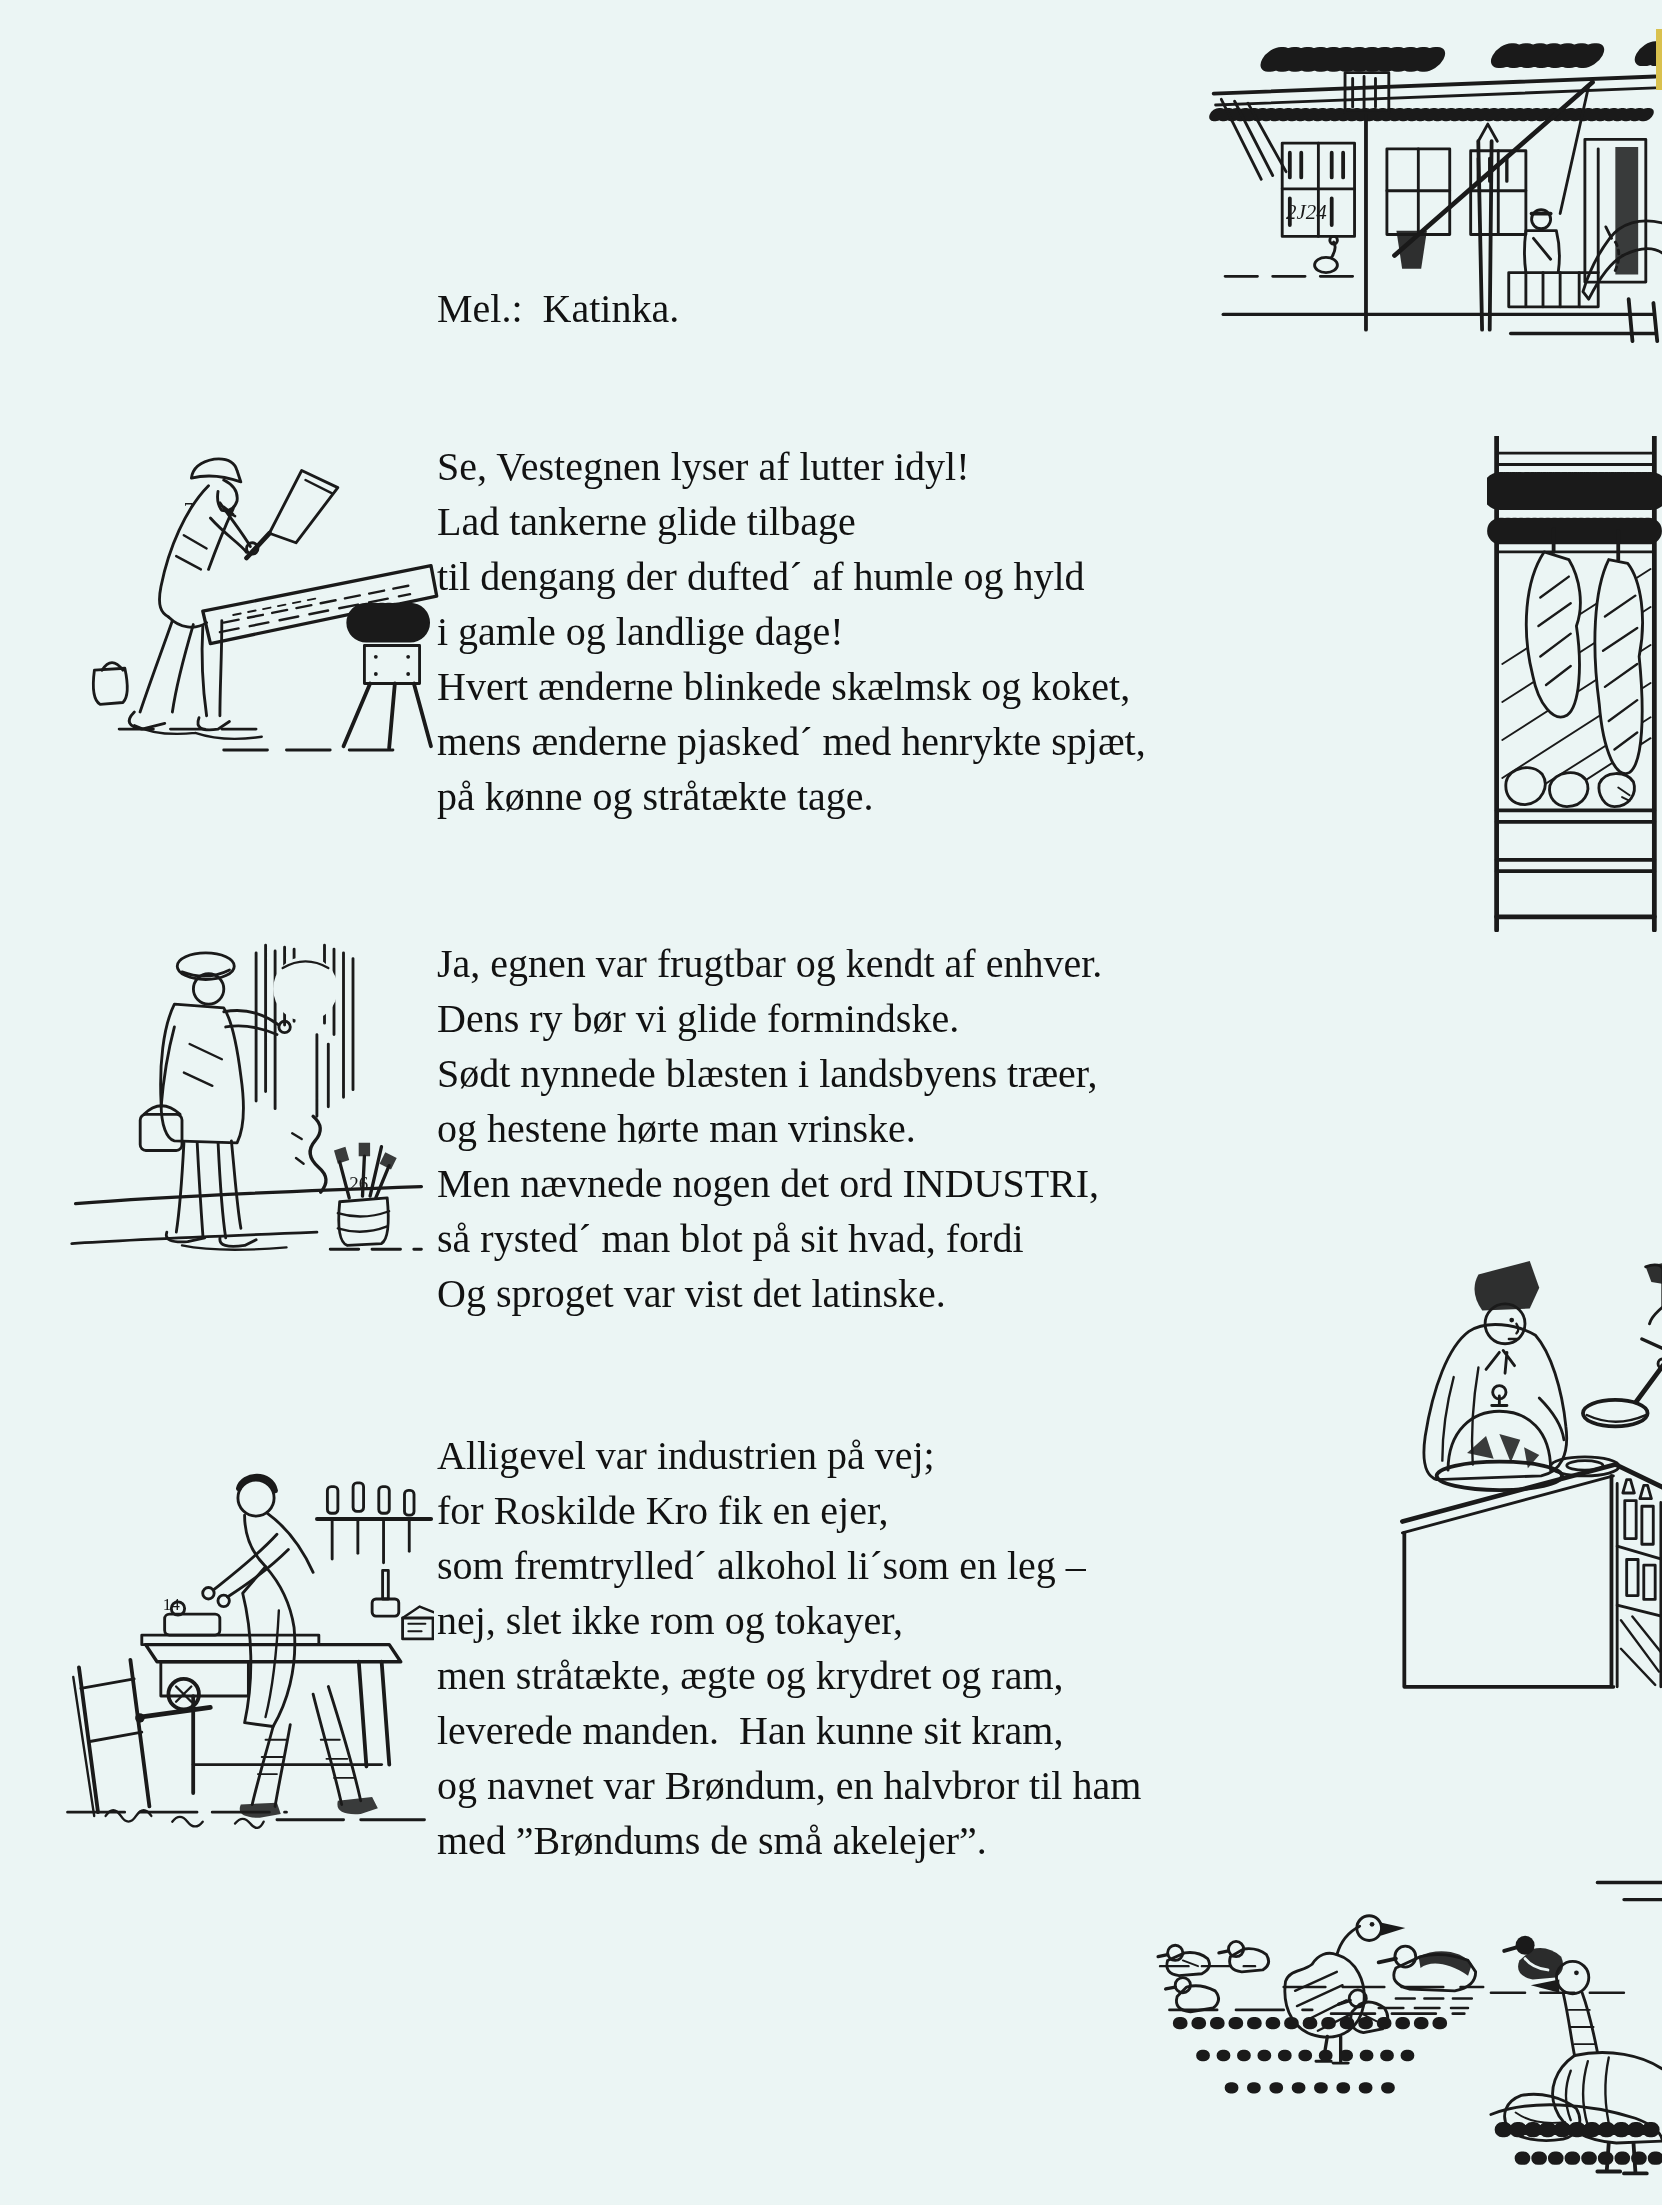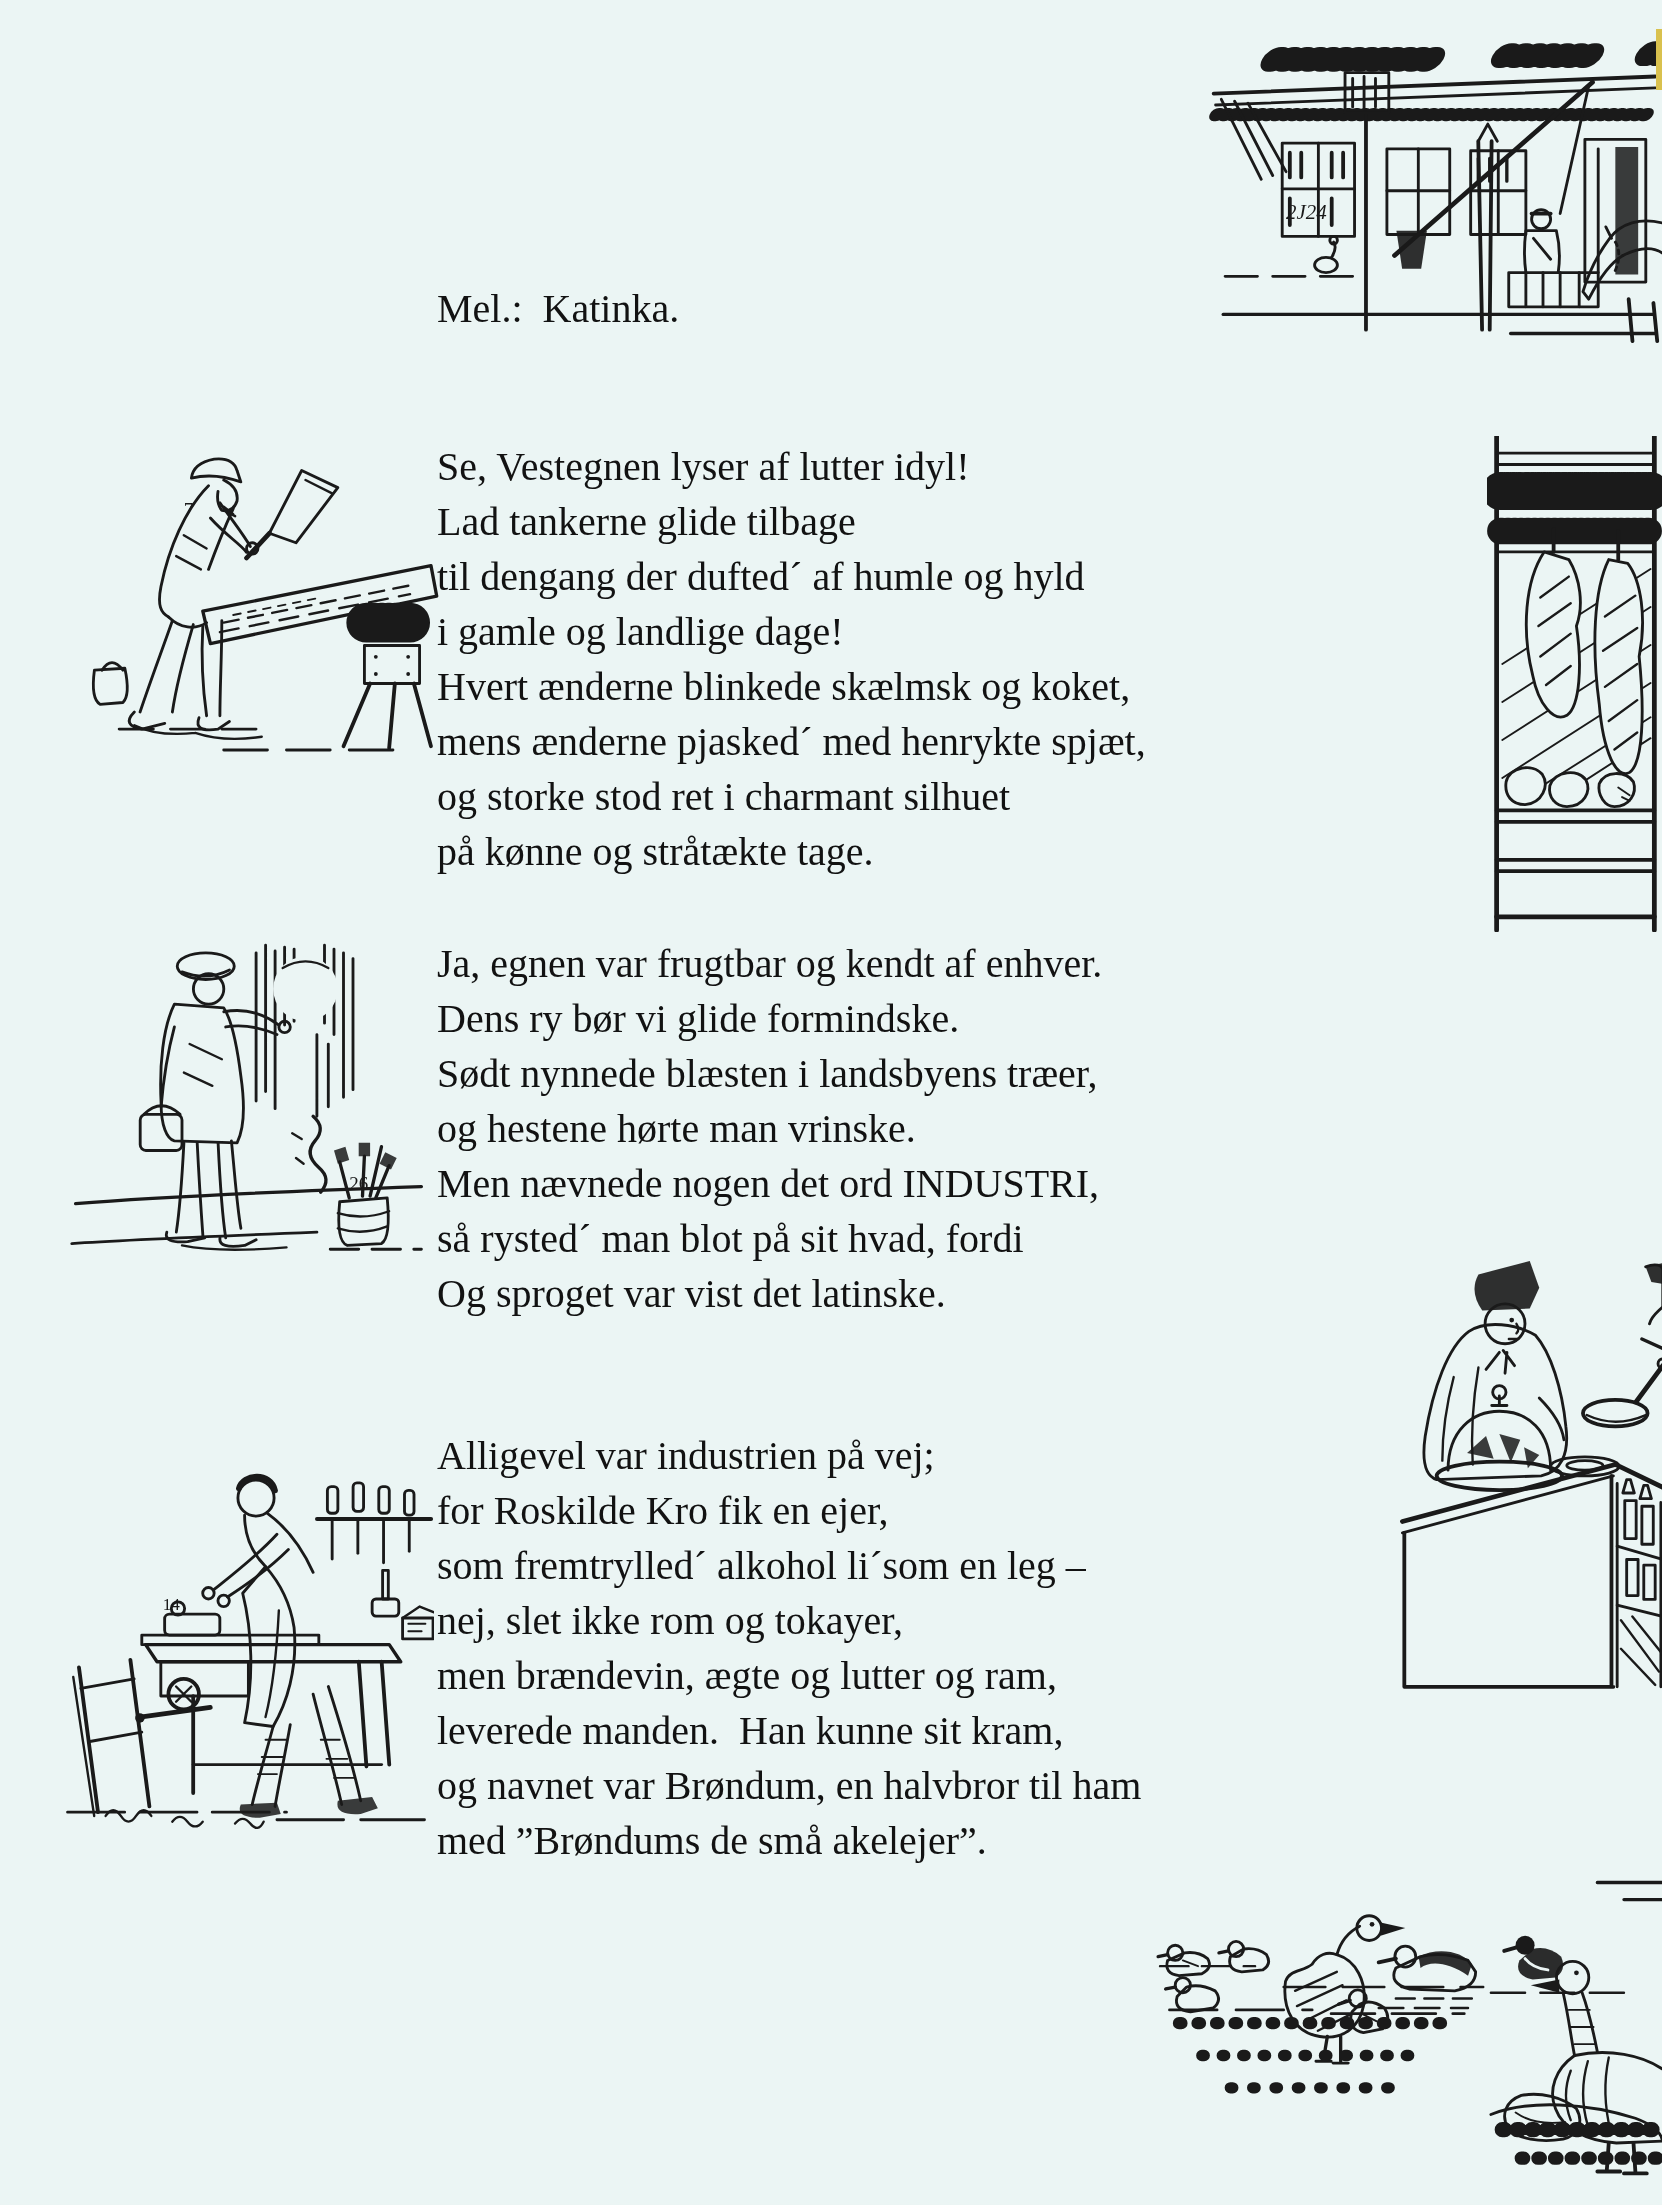--- a/index.html
+++ b/index.html
@@ -37,40 +37,39 @@
 
   <div id="melody-title">Mel.:  Katinka.</div>
 
   <div id="verse-1" class="verse">
     <div class="textline">Se, Vestegnen lyser af lutter idyl!</div>
     <div class="textline">Lad tankerne glide tilbage</div>
     <div class="textline">til dengang der dufted´ af humle og hyld</div>
     <div class="textline">i gamle og landlige dage!</div>
     <div class="textline">Hvert ænderne blinkede skælmsk og koket,</div>
     <div class="textline">mens ænderne pjasked´ med henrykte spjæt,</div>
-    <div class="textline">og storke stod ret i charmant silhuet</div>
     <div class="textline">på kønne og stråtækte tage.</div>
   </div>
 
   <div id="verse-2" class="verse">
     <div class="textline">Ja, egnen var frugtbar og kendt af enhver.</div>
     <div class="textline">Dens ry bør vi glide formindske.</div>
     <div class="textline">Sødt nynnede blæsten i landsbyens træer,</div>
     <div class="textline">og hestene hørte man vrinske.</div>
     <div class="textline">Men nævnede nogen det ord INDUSTRI,</div>
     <div class="textline">så rysted´ man blot på sit hvad, fordi</div>
     <div class="textline">Og sproget var vist det latinske.</div>
   </div>
 
   <div id="verse-3" class="verse">
     <div class="textline">Alligevel var industrien på vej;</div>
     <div class="textline">for Roskilde Kro fik en ejer,</div>
     <div class="textline">som fremtrylled´ alkohol li´som en leg –</div>
     <div class="textline">nej, slet ikke rom og tokayer,</div>
-    <div class="textline">men brændevin, ægte og lutter og ram,</div>
+    <div class="textline">men stråtækte, ægte og krydret og ram,</div>
     <div class="textline">leverede manden.  Han kunne sit kram,</div>
     <div class="textline">og navnet var Brøndum, en halvbror til ham</div>
     <div class="textline">med ”Brøndums de små akelejer”.</div>
   </div>
 
   <div class="illus" style="left:1206px;top:27px;width:457px;height:316px;">
     <svg viewBox="0 0 480 332">
       <g class="ink" stroke-width="3">
 
         <g transform="skewX(-28)" stroke-width="26">

